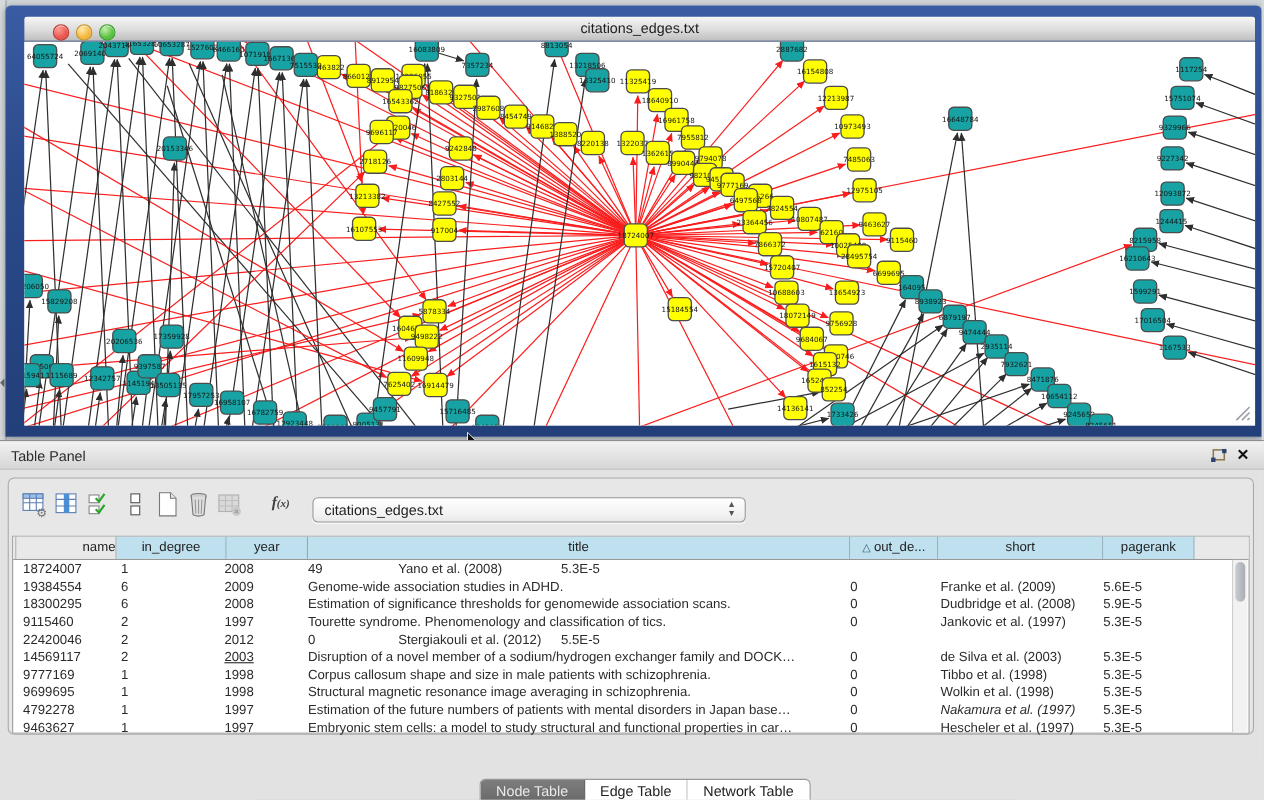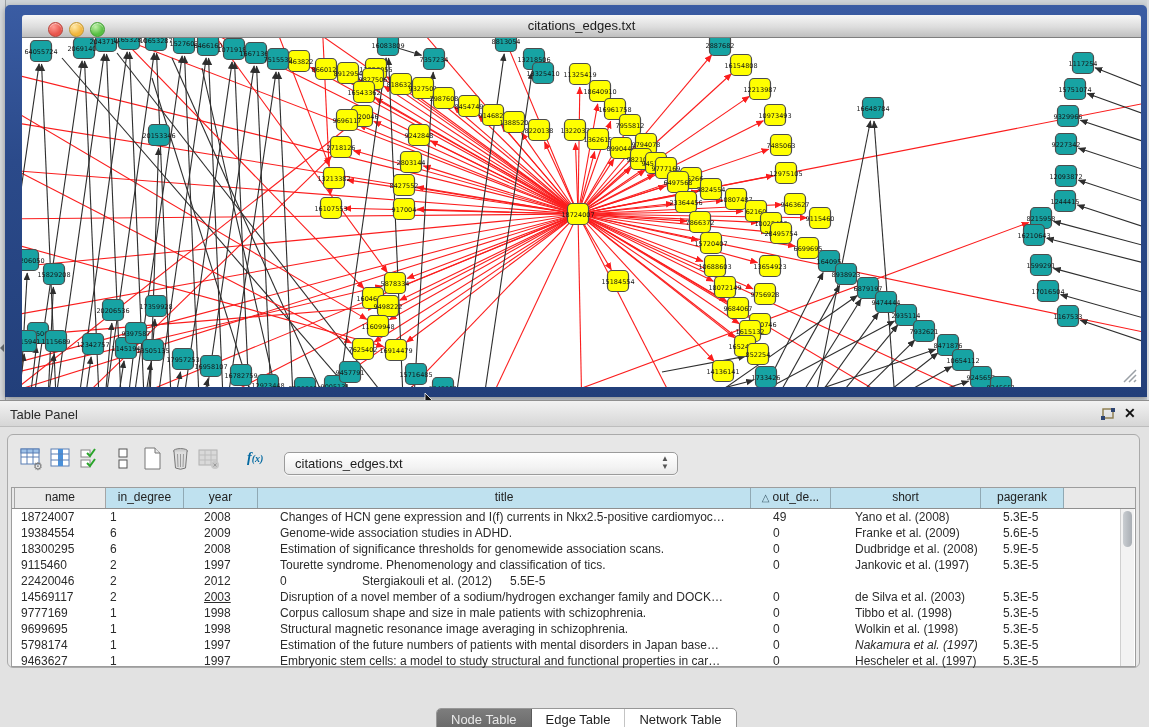--- a/index.html
+++ b/index.html
@@ -29,31 +29,31 @@
   .table-panel{position:absolute;left:0;top:400px;width:1149px;height:327px;background:#e2e2e2;}
   .tp-header{position:absolute;left:0;top:0;width:1149px;height:27px;
       background:linear-gradient(180deg,#f2f2f2,#d6d6d6);border-top:1px solid #8f8f8f;border-bottom:1px solid #bdbdbd;box-sizing:border-box;}
   .tp-title{position:absolute;left:10px;top:6px;font-size:13px;color:#2a2a2a;}
   .tp-float{position:absolute;left:1100px;top:7px;width:16px;height:14px;cursor:default;}
   .tp-close{position:absolute;left:1124px;top:4px;font-size:14px;font-weight:bold;color:#111;cursor:default;}
   .sub-panel{position:absolute;left:7px;top:34px;width:1133px;height:234px;background:#e7e7e7;
       border:1px solid #aaaaaa;border-radius:6px;box-sizing:border-box;}
   .toolbar{position:absolute;left:0;top:8px;height:32px;width:100%;}
   .tb-icon{position:absolute;top:4px;width:24px;height:24px;}
-  .fx{position:absolute;top:7px;left:239px;font-family:"Liberation Serif",serif;font-style:italic;font-weight:bold;font-size:14px;color:#0369a1;}
+  .fx{position:absolute;top:7px;left:239px;font-family:"Liberation Serif",serif;font-style:italic;font-weight:bold;font-size:14px;color:#404040;}
   .dropdown{position:absolute;left:276px;top:9px;width:394px;height:23px;border:1px solid #9b9b9b;border-radius:5px;
       background:linear-gradient(180deg,#ffffff,#f2f2f2 70%,#e8e8e8);box-sizing:border-box;box-shadow:0 1px 1px rgba(255,255,255,.8);}
   .dd-value{position:absolute;left:10px;top:3px;font-size:13px;color:#1d1d1d;}
   .dd-arrows{position:absolute;right:8px;top:2px;font-size:8px;line-height:8px;color:#555;text-align:center;}
   
   .grid{position:absolute;left:3px;top:52px;width:1125px;height:180px;border:1px solid #9d9d9d;background:#ffffff;box-sizing:border-box;}
   .g-head{display:flex;height:20px;border-bottom:1px solid #8f8f8f;background:#e9e9e9;}
   .th{box-sizing:border-box;border-right:1px solid #90a9b4;font-size:12px;color:#222;text-align:center;line-height:19px;
       overflow:hidden;white-space:nowrap;background:#bfe1ef;}
-  .th.gray{background:#e9e9e9;border-right:1px solid #a5a5a5;}
+  .th.gray{background:#e9e9e9;border-right:1px solid #a5a5a5;text-align:right;}
   .th.filler{background:#e9e9e9;border-right:none;flex:1;}
   .sort-tri{color:#3c5b6b;font-size:10px;margin-right:3px;}
   .tr{display:flex;height:16px;}
   .td{box-sizing:border-box;font-size:12px;color:#2b2b2b;white-space:nowrap;overflow:hidden;line-height:16px;}
   .vscroll{position:absolute;right:1px;top:21px;width:13px;height:157px;background:#f2f2f2;border-left:1px solid #cfcfcf;}
   .vthumb{position:absolute;left:2px;top:2px;width:9px;height:36px;border-radius:5px;background:linear-gradient(90deg,#c9cdd1,#a9aeb4);}
   
   .tabs{position:absolute;left:428px;top:273px;height:23px;display:flex;border:1px solid #979797;border-radius:5px;overflow:hidden;
       background:#ffffff;box-shadow:0 1px 0 rgba(255,255,255,.7);}
   .tab{font-size:13px;line-height:22px;padding:0 14px;color:#222;border-right:1px solid #c4c4c4;}
@@ -606,35 +606,34 @@
       <div class="dropdown">
         <span class="dd-value">citations_edges.txt</span>
         <span class="dd-arrows">▲<br>▼</span>
       </div>
     </div>
 
     <div class="grid">
       <div class="g-head" id="ghead">
           <div class="th gray" style="width: 3px;"></div>
           <div class="th gray" style="width: 91px;">name</div>
-          <div class="th" style="width: 78px;">in_degree</div>
+          <div class="th" style="width: 100px;">in_degree</div>
           <div class="th" style="width: 74px;">year</div>
           <div class="th" style="width: 493px;">title</div>
           <div class="th" style="width: 80px;"><span class="sort-tri">△</span>out_de...</div>
           <div class="th" style="width: 150px;">short</div>
           <div class="th" style="width: 83px;">pagerank</div>
           <div class="th filler"></div>
         </div>
       <div id="gbody">
           <div class="tr">
             <div class="td" style="width: 3px;"></div>
             <div class="td" style="width: 91px; padding-left: 6px;">18724007</div>
             <div class="td" style="width: 94px; padding-left: 4px;">1</div>
             <div class="td" style="width: 74px; padding-left: 4px;">2008</div>
-            <div class="td" style="width: 493px; padding-left: 6px;">Changes of HCN gene expression and I(f) currents in Nkx2.5-positive cardiomyoc…</div>
             <div class="td" style="width: 80px; padding-left: 6px;">49</div>
             <div class="td" style="width: 150px; padding-left: 8px;">Yano et al. (2008)</div>
             <div class="td" style="width: 83px; padding-left: 6px;">5.3E-5</div>
           </div>
           <div class="tr">
             <div class="td" style="width: 3px;"></div>
             <div class="td" style="width: 91px; padding-left: 6px;">19384554</div>
             <div class="td" style="width: 94px; padding-left: 4px;">6</div>
             <div class="td" style="width: 74px; padding-left: 4px;">2009</div>
             <div class="td" style="width: 493px; padding-left: 6px;">Genome-wide association studies in ADHD.</div>
@@ -696,21 +695,21 @@
             <div class="td" style="width: 91px; padding-left: 6px;">9699695</div>
             <div class="td" style="width: 94px; padding-left: 4px;">1</div>
             <div class="td" style="width: 74px; padding-left: 4px;">1998</div>
             <div class="td" style="width: 493px; padding-left: 6px;">Structural magnetic resonance image averaging in schizophrenia.</div>
             <div class="td" style="width: 80px; padding-left: 6px;">0</div>
             <div class="td" style="width: 150px; padding-left: 8px;">Wolkin et al. (1998)</div>
             <div class="td" style="width: 83px; padding-left: 6px;">5.3E-5</div>
           </div>
           <div class="tr">
             <div class="td" style="width: 3px;"></div>
-            <div class="td" style="width: 91px; padding-left: 6px;">5798174</div>
+            <div class="td" style="width: 91px; padding-left: 6px;">4792278</div>
             <div class="td" style="width: 94px; padding-left: 4px;">1</div>
             <div class="td" style="width: 74px; padding-left: 4px;">1997</div>
             <div class="td" style="width: 493px; padding-left: 6px;">Estimation of the future numbers of patients with mental disorders in Japan base…</div>
             <div class="td" style="width: 80px; padding-left: 6px;">0</div>
             <div class="td" style="width: 150px; padding-left: 8px; font-style: italic;">Nakamura et al. (1997)</div>
             <div class="td" style="width: 83px; padding-left: 6px;">5.3E-5</div>
           </div>
           <div class="tr">
             <div class="td" style="width: 3px;"></div>
             <div class="td" style="width: 91px; padding-left: 6px;">9463627</div>

